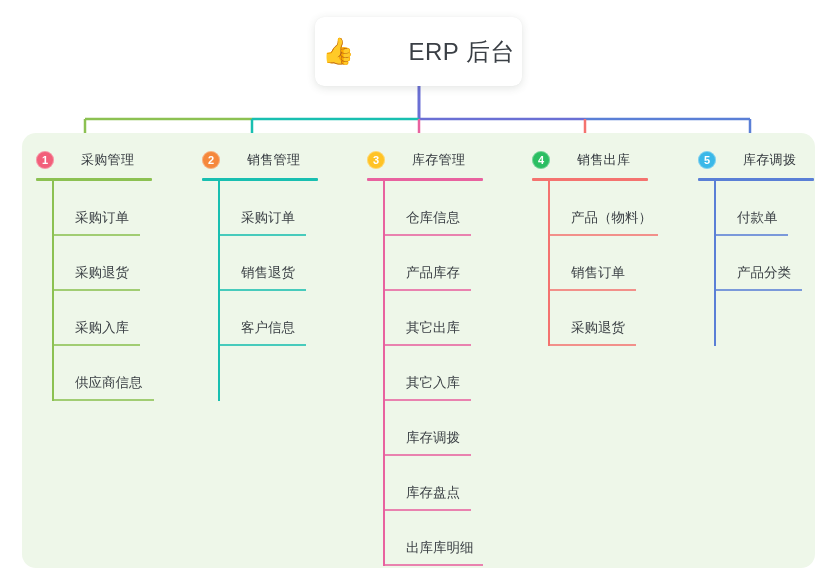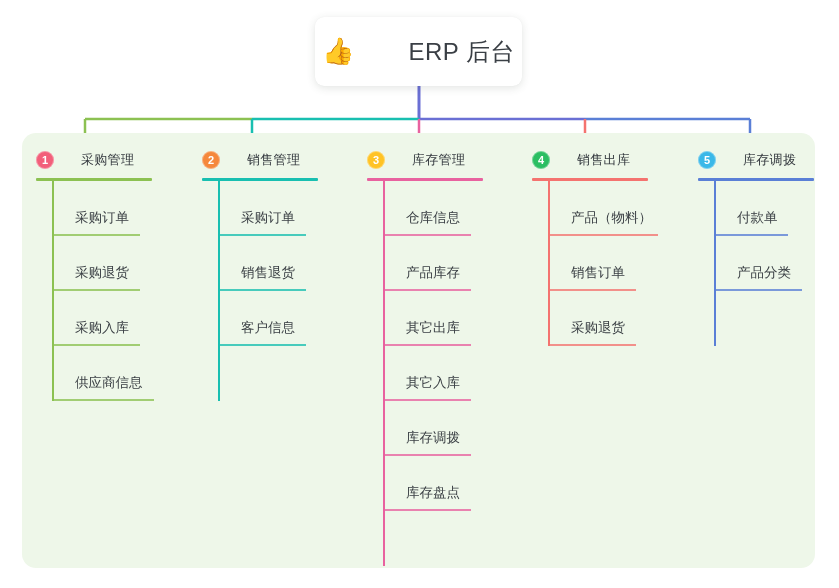--- a/index.html
+++ b/index.html
@@ -211,20 +211,24 @@
             <div class="item-rule" style="width: 88px; background: rgb(232, 98, 159); opacity: 0.78;"></div>
           </div>
           <div class="item">
             <span class="item-label">库存调拨</span>
             <div class="item-rule" style="width: 88px; background: rgb(232, 98, 159); opacity: 0.78;"></div>
           </div>
           <div class="item">
             <span class="item-label">库存盘点</span>
             <div class="item-rule" style="width: 88px; background: rgb(232, 98, 159); opacity: 0.78;"></div>
           </div>
+          <div class="item">
+            <span class="item-label">出库库明细</span>
+            <div class="item-rule" style="width: 100px; background: rgb(232, 98, 159); opacity: 0.78;"></div>
+          </div>
         </div>
       </div>
       <div class="column" style="left: 532px;">
         <div class="col-head">
           <span class="badge" style="background: rgb(43, 190, 98);">4</span>
           <span class="col-title">销售出库</span>
         </div>
         <div class="head-rule" style="width: 116px; background: rgb(244, 115, 111);"></div>
         <div class="items">
           <div class="spine" style="background: rgb(244, 115, 111); height: 165px;"></div>

